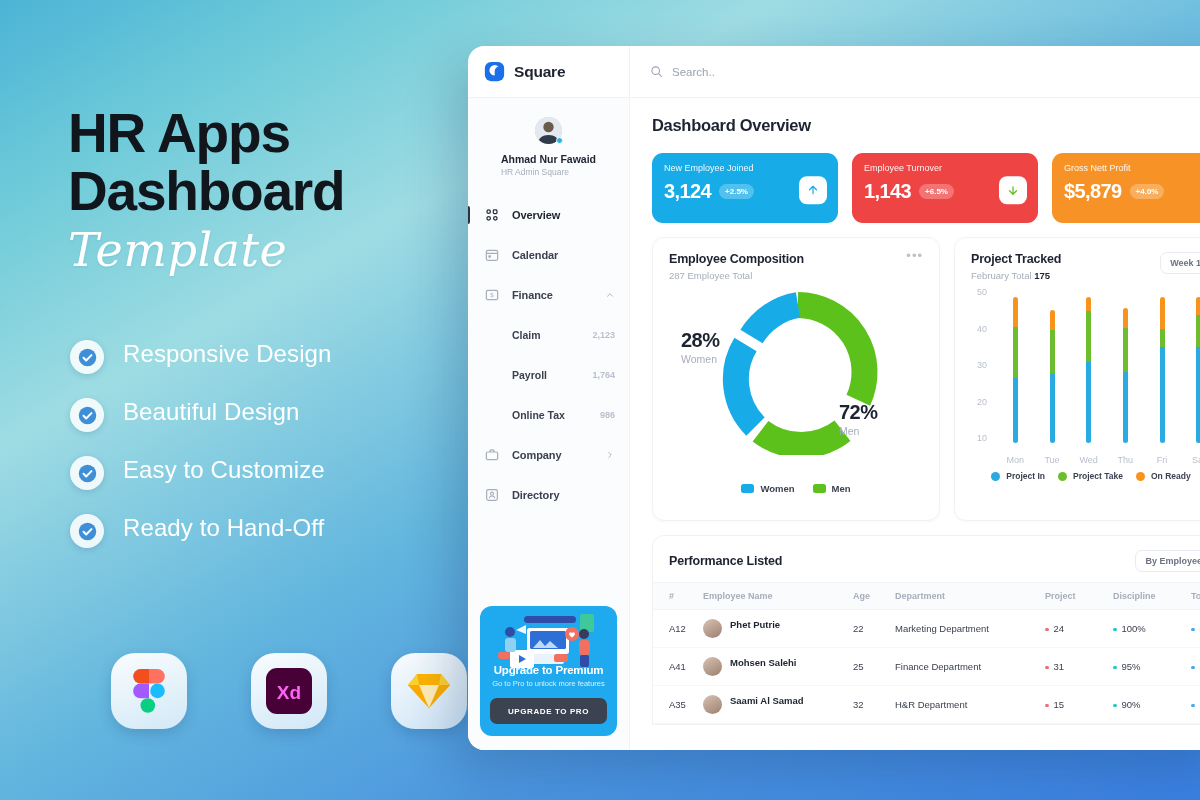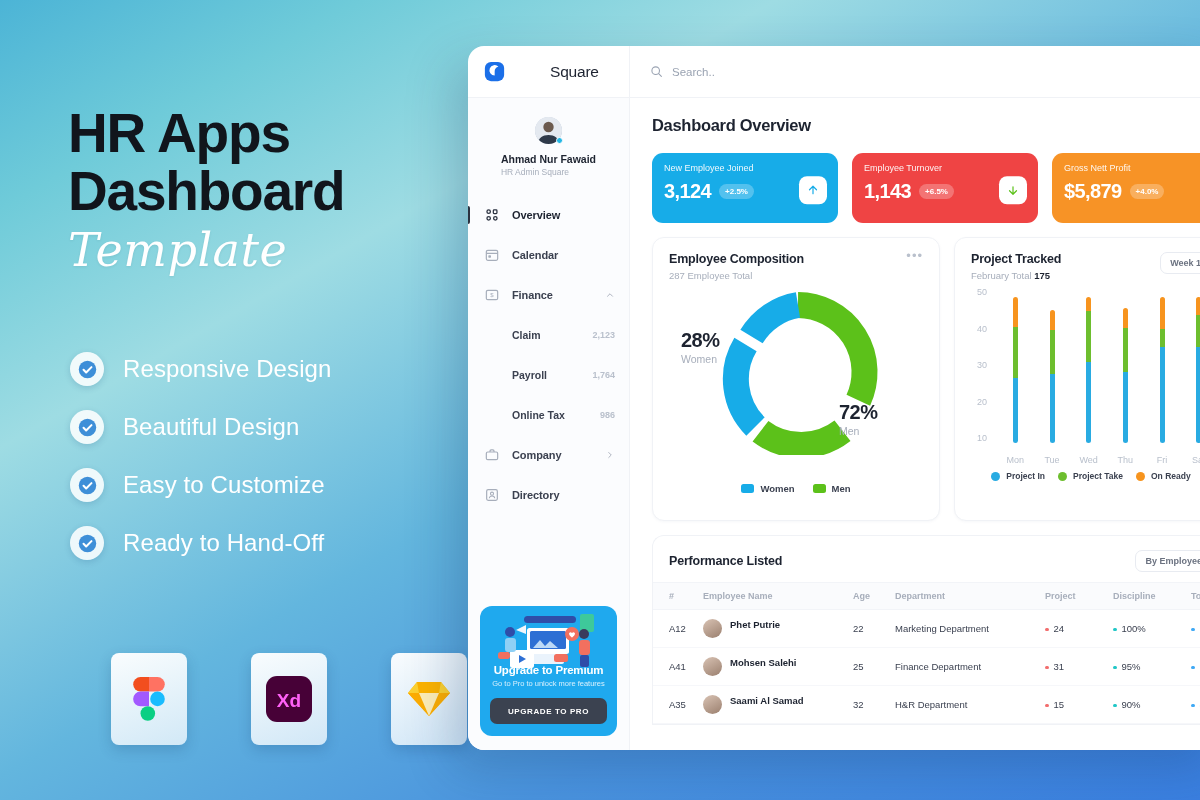--- a/index.html
+++ b/index.html
@@ -20,55 +20,55 @@
   }
   .headline .script {
     font-family: "DejaVu Serif", serif;
     font-style: italic; font-weight: 400;
     font-size: 46px; line-height: 56px;
     color: #ffffff; letter-spacing: 0.5px; margin-top: 2px;
     text-shadow: 0 1px 3px rgba(0,0,0,.07);
   }
 
   .features { position: absolute; left: 70px; top: 340px; }
-  .feature-row { display: flex; align-items: center; height: 58px; }
+  .feature-row { display: flex; height: 58px; }
   .check-badge {
     width: 34px; height: 34px; border-radius: 50%;
     background: rgba(255,255,255,.86);
     box-shadow: 0 2px 6px rgba(20,60,110,.17);
     display: flex; align-items: center; justify-content: center;
     flex: 0 0 34px;
   }
   .check-badge svg { width: 19px; height: 19px; display: block; }
   .feature-label {
     margin-left: 19px; color: #ffffff;
     font-size: 24px; font-weight: 400; letter-spacing: .1px;
   }
 
   .apps { position: absolute; left: 70px; top: 653px; display: flex; gap: 23px; }
   .app-tile {
-    width: 76px; height: 92px; border-radius: 8px;
+    width: 76px; height: 76px; border-radius: 24px;
     background: linear-gradient(160deg, rgba(255,255,255,.96), rgba(235,245,252,.82));
     box-shadow: 0 5px 14px rgba(18,55,105,.2);
     display: flex; align-items: center; justify-content: center; margin-left: 41px;
   }
   .app-tile svg { display: block; }
 
   
   .app-window {
     position: absolute; left: 468px; top: 46px;
     width: 760px; height: 704px;
     background: #ffffff; border-radius: 16px 0 0 16px;
     box-shadow: -16px 18px 48px rgba(12,45,90,.22);
     overflow: hidden; display: flex; flex-direction: column;
   }
 
   .topbar { height: 52px; display: flex; align-items: stretch; border-bottom: 1px solid #f0f2f6; flex: 0 0 52px; }
   .brand { width: 162px; display: flex; align-items: center; padding-left: 16px; gap: 9px; border-right: 1px solid #f0f2f6; }
-  .brand-name { font-size: 15.5px; font-weight: 400; color: #1d2330; letter-spacing: -.2px; margin-left: 36px; }
+  .brand-name { font-size: 15.5px; font-weight: 700; color: #1d2330; letter-spacing: -.2px; }
   .searchwrap { flex: 1; display: flex; align-items: center; padding-left: 20px; gap: 9px; }
   .search-input {
     border: none; outline: none; background: transparent;
     font-family: "Liberation Sans", sans-serif;
     font-size: 11.5px; color: #707a8c; width: 230px;
   }
   .search-input::placeholder { color: #9aa3b2; }
 
   .body-area { flex: 1; display: flex; min-height: 0; }
 

